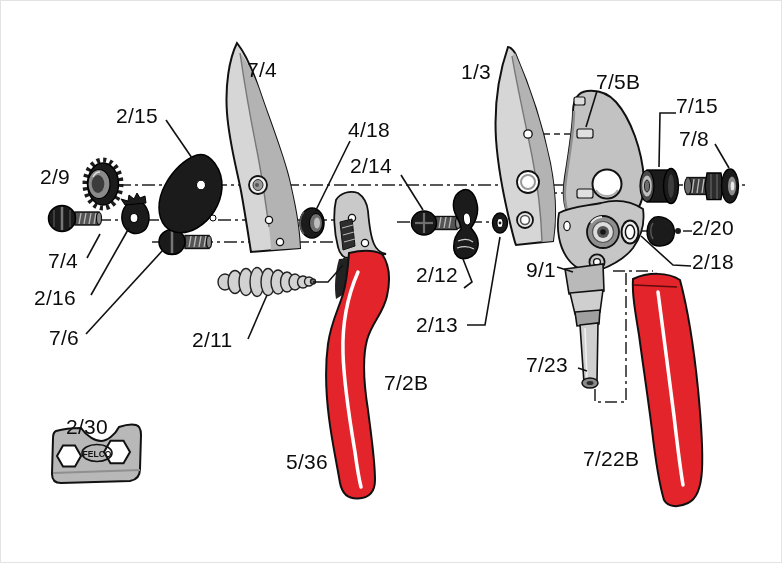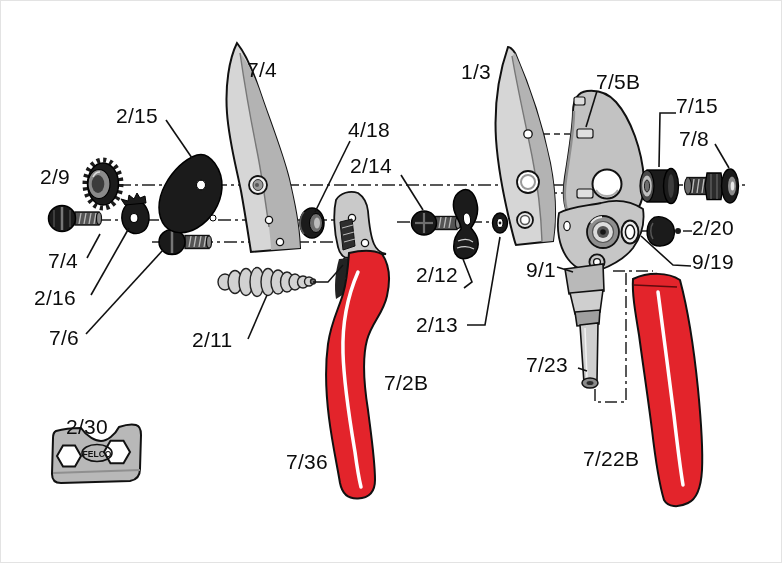--- a/index.html
+++ b/index.html
@@ -275,29 +275,29 @@
 </svg>
 
 <div class="lbl" style="left:39px;top:164px">2/9</div>
 <div class="lbl" style="left:115px;top:103px">2/15</div>
 <div class="lbl" style="left:246px;top:57px">7/4</div>
 <div class="lbl" style="left:47px;top:248px">7/4</div>
 <div class="lbl" style="left:33px;top:285px">2/16</div>
 <div class="lbl" style="left:48px;top:325px">7/6</div>
 <div class="lbl" style="left:191px;top:327px">2/11</div>
 <div class="lbl" style="left:65px;top:414px">2/30</div>
-<div class="lbl" style="left:285px;top:449px">7/36</div>
+<div class="lbl" style="left:285px;top:449px">5/36</div>
 <div class="lbl" style="left:383px;top:370px">7/2B</div>
 <div class="lbl" style="left:347px;top:117px">4/18</div>
 <div class="lbl" style="left:349px;top:153px">2/14</div>
 <div class="lbl" style="left:415px;top:262px">2/12</div>
 <div class="lbl" style="left:415px;top:312px">2/13</div>
 <div class="lbl" style="left:460px;top:59px">1/3</div>
 <div class="lbl" style="left:595px;top:69px">7/5B</div>
 <div class="lbl" style="left:675px;top:93px">7/15</div>
 <div class="lbl" style="left:678px;top:126px">7/8</div>
 <div class="lbl" style="left:691px;top:215px">2/20</div>
-<div class="lbl" style="left:691px;top:249px">9/19</div>
+<div class="lbl" style="left:691px;top:249px">2/18</div>
 <div class="lbl" style="left:525px;top:257px">9/1</div>
 <div class="lbl" style="left:525px;top:352px">7/23</div>
 <div class="lbl" style="left:582px;top:446px">7/22B</div>
 
 </div>
 
 </body></html>

